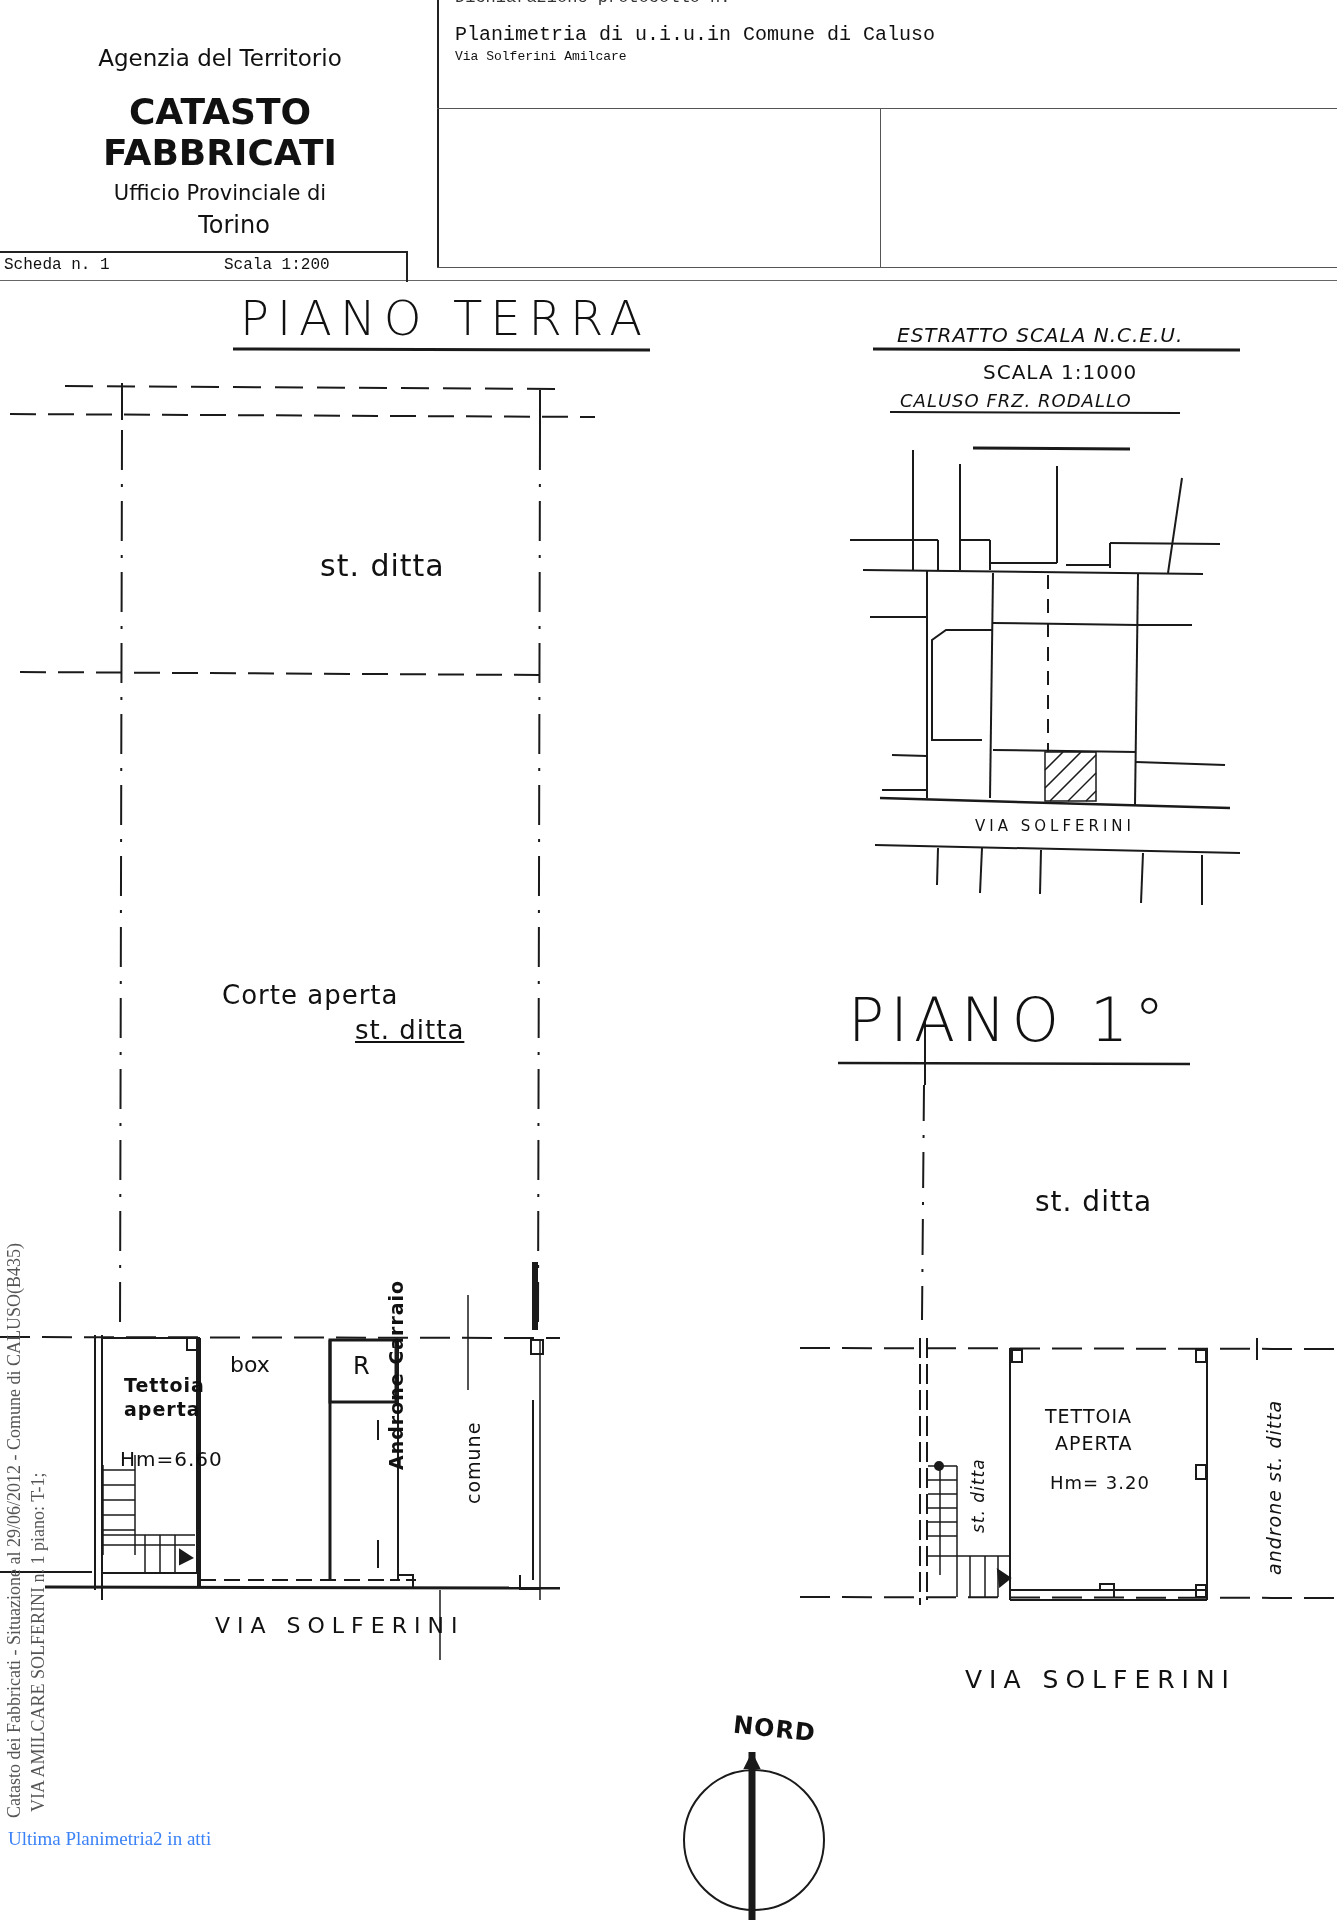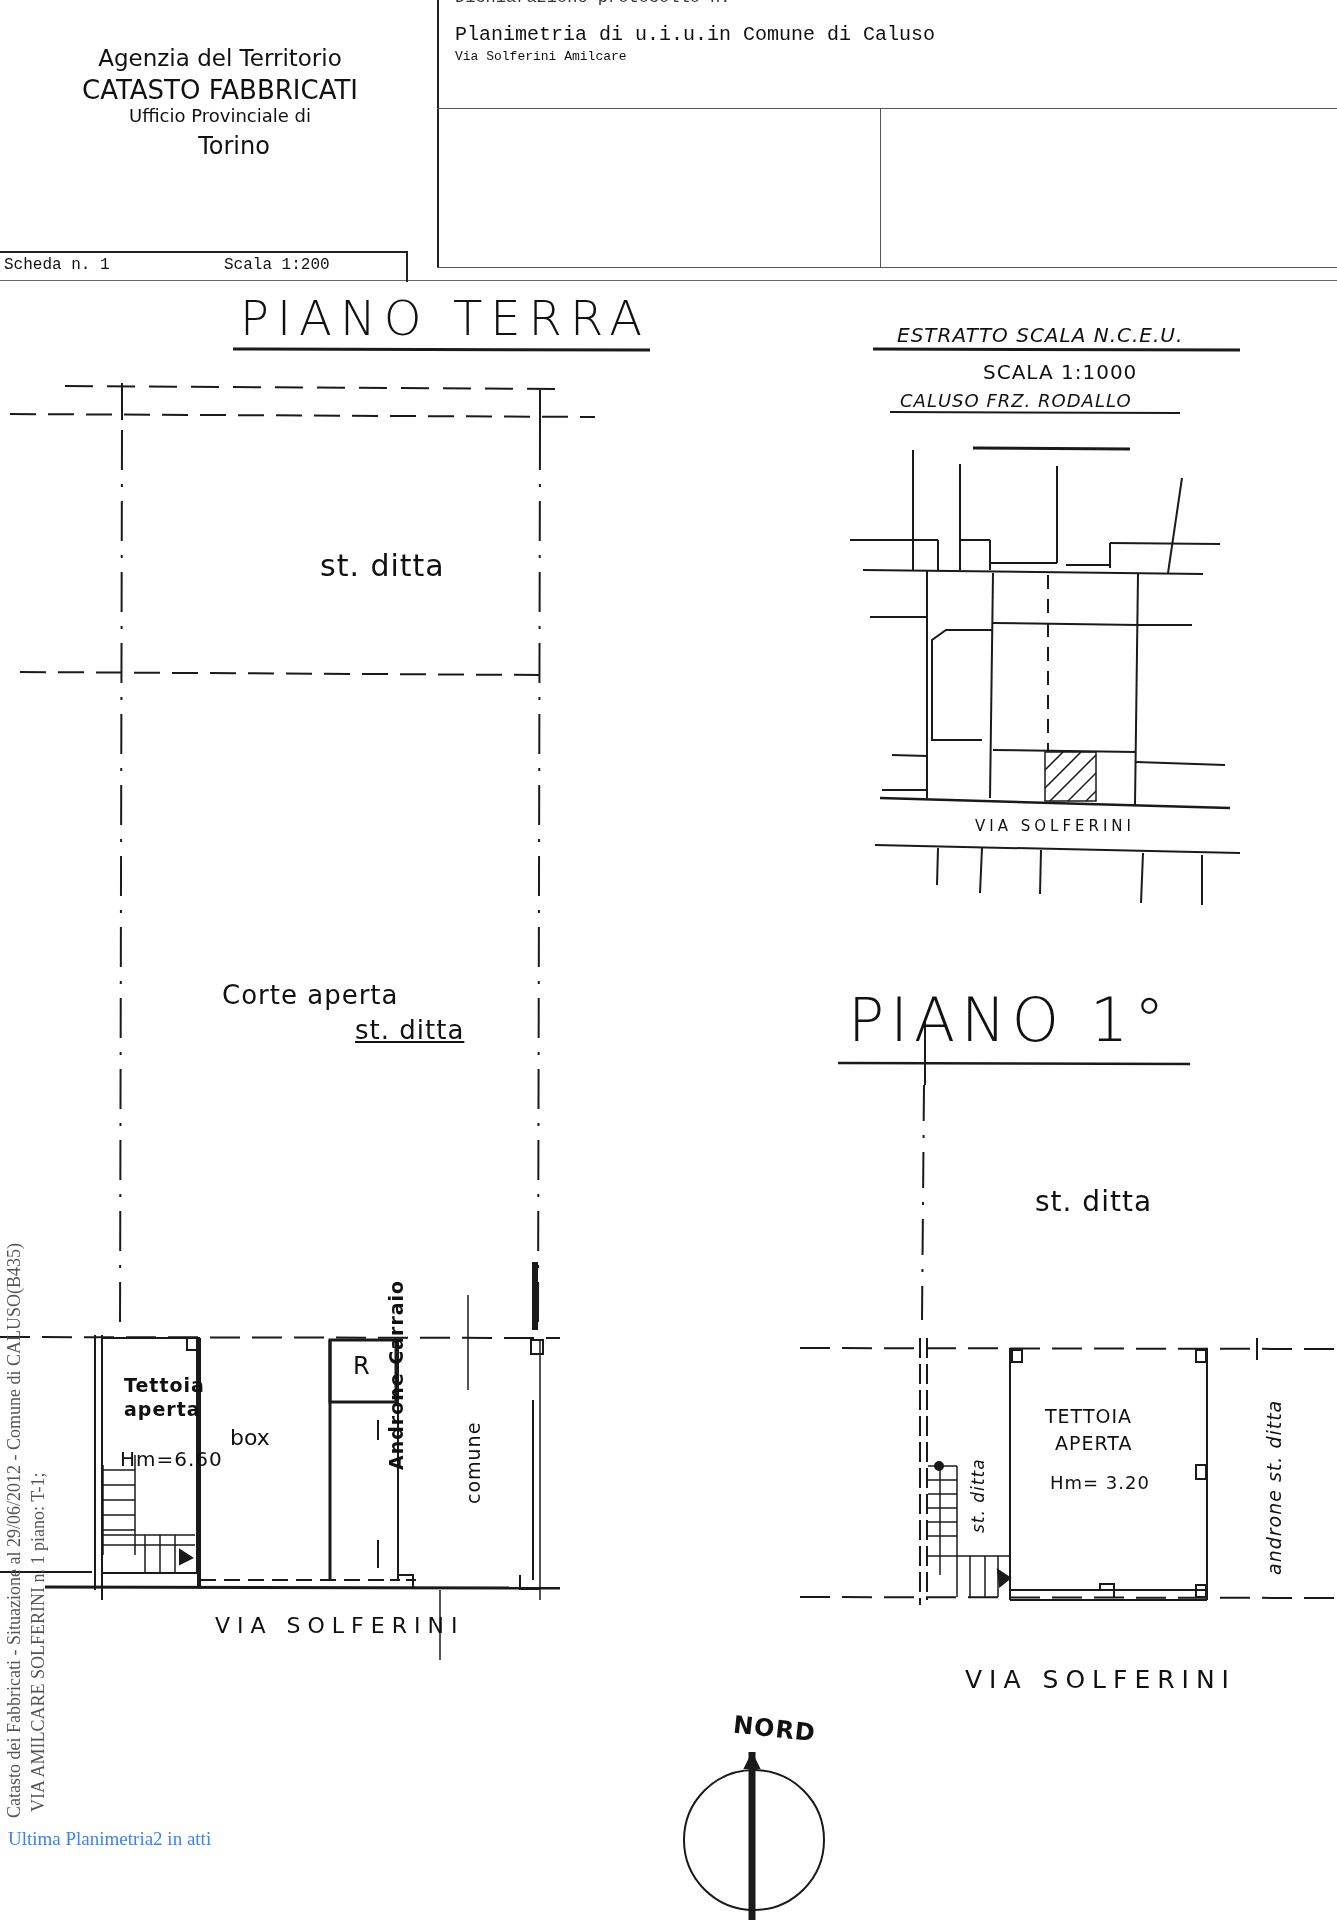--- a/index.html
+++ b/index.html
@@ -11,22 +11,22 @@
   .hand { font-family: "DejaVu Sans", sans-serif; font-weight:400; letter-spacing:1px; }
   .line { position:absolute; background:#222; }
   svg { position:absolute; left:0; top:0; }
   .center { text-align:center; }
 </style>
 </head>
 <body>
 
 <div class="abs sans center" style="left:40px; top:30px; width:360px;">
   <div style="font-size:23px; margin-top:15px;">Agenzia del Territorio</div>
-  <div style="font-size:26px; font-weight:normal; margin-top:4px;">CATASTO FABBRICATI</div>
-  <div style="font-size:18px; ">Ufficio Provinciale di</div>
+  <div style="font-size:36px; font-weight:bold; margin-top:20px;">CATASTO FABBRICATI</div>
+  <div style="font-size:21px; margin-top:8px;">Ufficio Provinciale di</div>
   <div style="font-size:24px; margin-top:6px; padding-left:28px;">Torino</div>
 </div>
 
 <div class="line" style="left:437px; top:0; width:2px; height:268px;"></div>
 <div class="line" style="left:437px; top:108px; width:900px; height:1px; background:#555;"></div>
 <div class="line" style="left:880px; top:108px; width:1px; height:160px; background:#555;"></div>
 <div class="line" style="left:437px; top:267px; width:900px; height:1px; background:#555;"></div>
 <div class="line" style="left:0; top:280px; width:1337px; height:1px; background:#666;"></div>
 
 <div class="abs mono" style="left:455px; top:-12px; font-size:17px; color:#333;">
@@ -191,21 +191,21 @@
 </svg>
 
 <div class="abs hand" style="left:240px; top:290px; font-size:48px; font-weight:300; letter-spacing:8px;">PIANO TERRA</div>
 <div class="abs hand" style="left:320px; top:548px; font-size:30px;">st. ditta</div>
 <div class="abs hand" style="left:222px; top:980px; font-size:26px;">Corte aperta</div>
 <div class="abs hand" style="left:355px; top:1015px; font-size:26px; text-decoration:underline;">st. ditta</div>
 
 <div class="abs hand" style="left:124px; top:1374px; font-size:19px; font-weight:bold;">Tettoia</div>
 <div class="abs hand" style="left:124px; top:1398px; font-size:19px; font-weight:bold;">aperta</div>
 <div class="abs hand" style="left:120px; top:1432px; font-size:20px;margin-top:15px;">Hm=6.60</div>
-<div class="abs sans" style="left:230px; top:1425px; font-size:22px;">box</div>
+<div class="abs sans" style="left:230px; top:1352px; font-size:22px;">box</div>
 <div class="abs hand" style="left:353px; top:1352px; font-size:24px;">R</div>
 <div class="abs hand" style="left:385px; top:1470px; font-size:19px; font-weight:bold; transform:rotate(-90deg); transform-origin:left top; white-space:nowrap;">Androne Carraio</div>
 
 <div class="abs hand" style="left:462px; top:1504px; font-size:19px; transform:rotate(-90deg); transform-origin:left top; white-space:nowrap;">comune</div>
 <div class="abs hand" style="left:215px; top:1613px; font-size:22px; letter-spacing:7px;">VIA SOLFERINI</div>
 
 <div class="abs hand" style="left:897px; top:323px; font-size:20px; font-style:italic;">ESTRATTO SCALA N.C.E.U.</div>
 <div class="abs hand" style="left:983px; top:360px; font-size:20px;">SCALA 1:1000</div>
 <div class="abs hand" style="left:900px; top:390px; font-size:18px; font-style:italic;">CALUSO FRZ. RODALLO</div>
 <div class="abs hand" style="left:975px; top:817px; font-size:15px; letter-spacing:4px;">VIA SOLFERINI</div>

